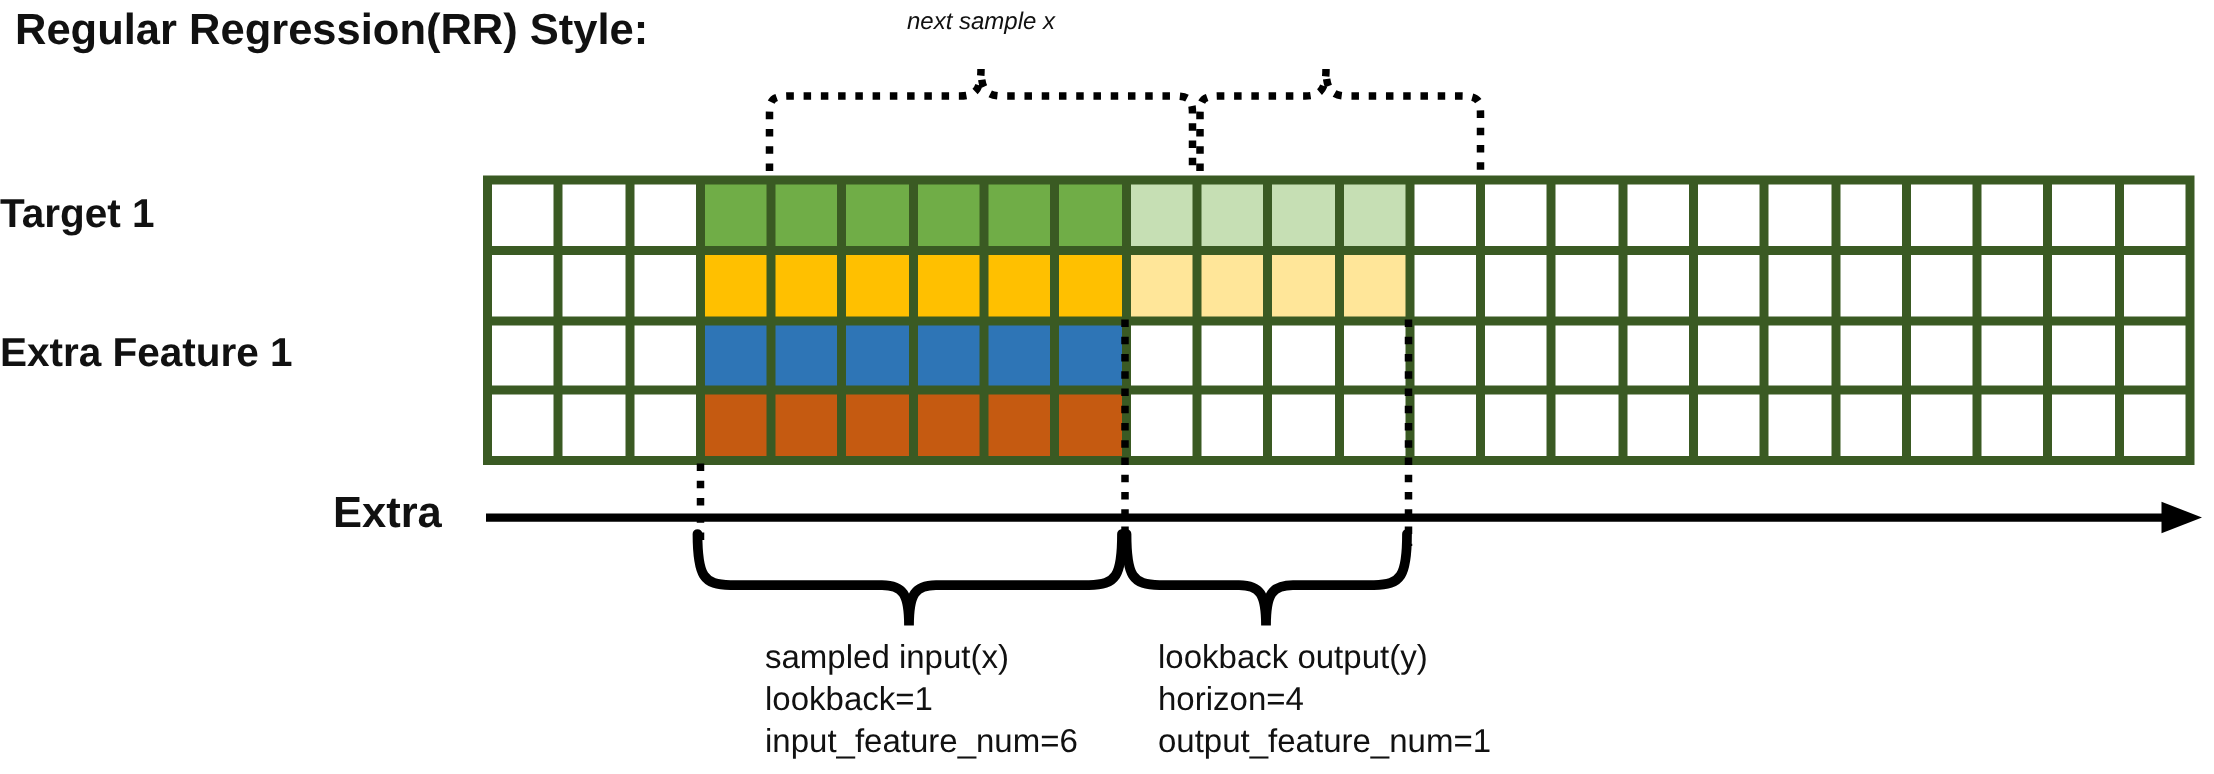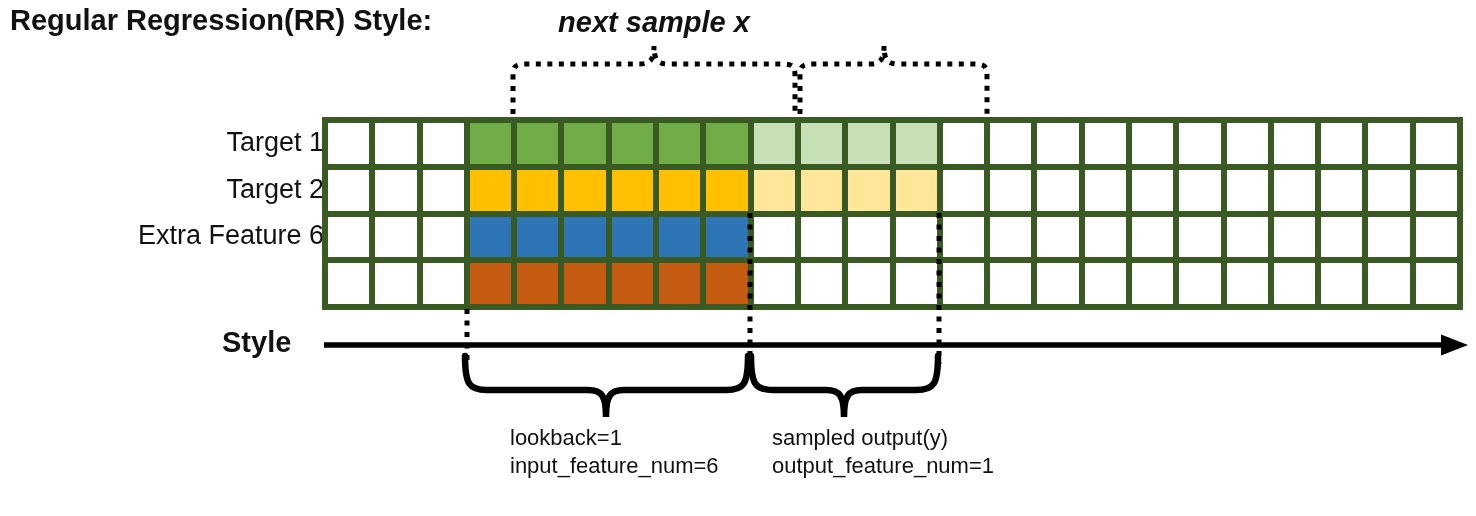--- a/index.html
+++ b/index.html
@@ -5,38 +5,38 @@
   html, body { margin: 0; padding: 0; background: #ffffff; }
   .stage {
     position: relative; width: 1476px; height: 516px; overflow: hidden;
     background: #ffffff; font-family: "Liberation Sans", sans-serif; color: #111;
   }
   .title {
     position: absolute; left: 10px; top: 4px;
     font-size: 29px; font-weight: bold; white-space: nowrap;
   }
   .row-label {
-    position: absolute; left: 12px; width: 312px; text-align: right;
-    font-size: 27px; font-weight: normal; height: 41px; line-height: 41px; white-space: nowrap;
+    position: absolute; left: 0; width: 312px; text-align: left;
+    font-size: 27px; font-weight: bold; height: 41px; line-height: 41px; white-space: nowrap;
   }
   #row-label-0 { top: 122px; }
   #row-label-1 { top: 169px; }
   #row-label-2 { top: 215px; }
   #row-label-3 { top: 262px; }
   #grid {
     position: absolute; left: 322px; top: 117px; width: 1141px; height: 193px;
     box-sizing: border-box; display: grid;
     grid-template-columns: repeat(24, 1fr); grid-template-rows: repeat(4, 1fr);
     gap: 6px; padding: 6px;
   }
   .cell { width: 100%; height: 100%; }
   .overlay { position: absolute; left: 0; top: 0; pointer-events: none; }
   .next-label {
     position: absolute; top: 6px; transform: translateX(-50%);
-    font-size: 29px; font-style: italic; font-weight: 700; white-space: nowrap;
+    font-size: 16px; font-style: italic; font-weight: 400; white-space: nowrap;
   }
   #next-x-label { left: 654px; }
   #next-y-label { left: 878px; }
   .time-label {
     position: absolute; left: 222px; top: 326px;
     font-size: 29px; font-weight: bold;
   }
   .caption {
     position: absolute; top: 424px; font-size: 22px; line-height: 28px; white-space: nowrap;
   }
@@ -46,22 +46,21 @@
 </head>
 <body>
 
 <div class="stage">
 
   <div class="title">Regular Regression(RR) Style:</div>
 
   <div class="next-label" id="next-x-label">next sample x</div>
 
   <div class="row-label" id="row-label-0">Target 1</div>
-  <div class="row-label" id="row-label-1">Target 2</div>
-  <div class="row-label" id="row-label-2">Extra Feature 6</div>
+  <div class="row-label" id="row-label-2">Extra Feature 1</div>
 
   <div id="grid" style="background: rgb(58, 90, 35);">
       <div class="cell" style="background: rgb(255, 255, 255);"></div>
       <div class="cell" style="background: rgb(255, 255, 255);"></div>
       <div class="cell" style="background: rgb(255, 255, 255);"></div>
       <div class="cell" style="background: rgb(112, 173, 71);"></div>
       <div class="cell" style="background: rgb(112, 173, 71);"></div>
       <div class="cell" style="background: rgb(112, 173, 71);"></div>
       <div class="cell" style="background: rgb(112, 173, 71);"></div>
       <div class="cell" style="background: rgb(112, 173, 71);"></div>
@@ -166,24 +165,26 @@
     <path d="M 939 213 L 939 364" fill="none" stroke="#000" stroke-width="5" stroke-dasharray="5 6.5"></path>
 
     <line x1="324" y1="345" x2="1446" y2="345" stroke="#000" stroke-width="5.5"></line>
     <polygon points="1441,334.5 1468,345 1441,355.5" fill="#000"></polygon>
 
     <path d="M 465 356 C 465 384 469 390 487 390 L 588 390 C 602 390 606 396 606 417 C 606 396 610 390 624 390 L 726 390 C 744 390 748 384 748 356" fill="none" stroke="#000" stroke-width="6.5" stroke-linecap="round"></path>
 
     <path d="M 751 356 C 751 384 755 390 773 390 L 826 390 C 840 390 844 396 844 417 C 844 396 848 390 862 390 L 916 390 C 934 390 938 384 938 356" fill="none" stroke="#000" stroke-width="6.5" stroke-linecap="round"></path>
   </svg>
 
-  <div class="time-label">Style</div>
+  <div class="time-label">Extra</div>
 
   <div class="caption" id="input-caption">
+    <div>sampled input(x)</div>
     <div>lookback=1</div>
     <div>input_feature_num=6</div>
   </div>
   <div class="caption" id="output-caption">
-    <div>sampled output(y)</div>
+    <div>lookback output(y)</div>
+    <div>horizon=4</div>
     <div>output_feature_num=1</div>
   </div>
 
 </div>
 
 </body></html>

